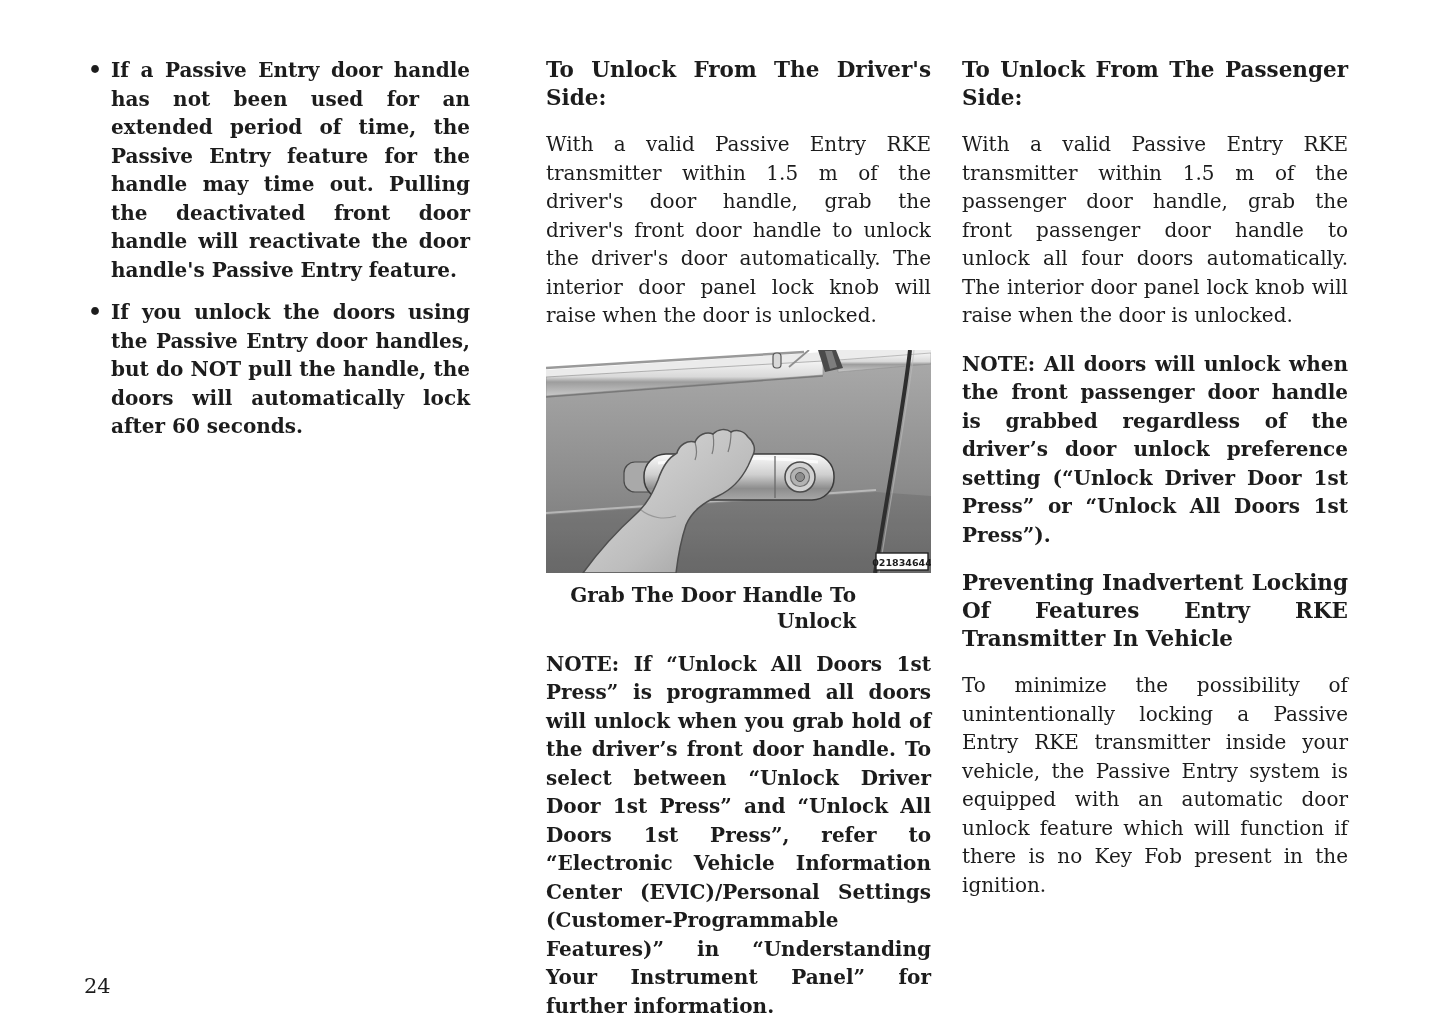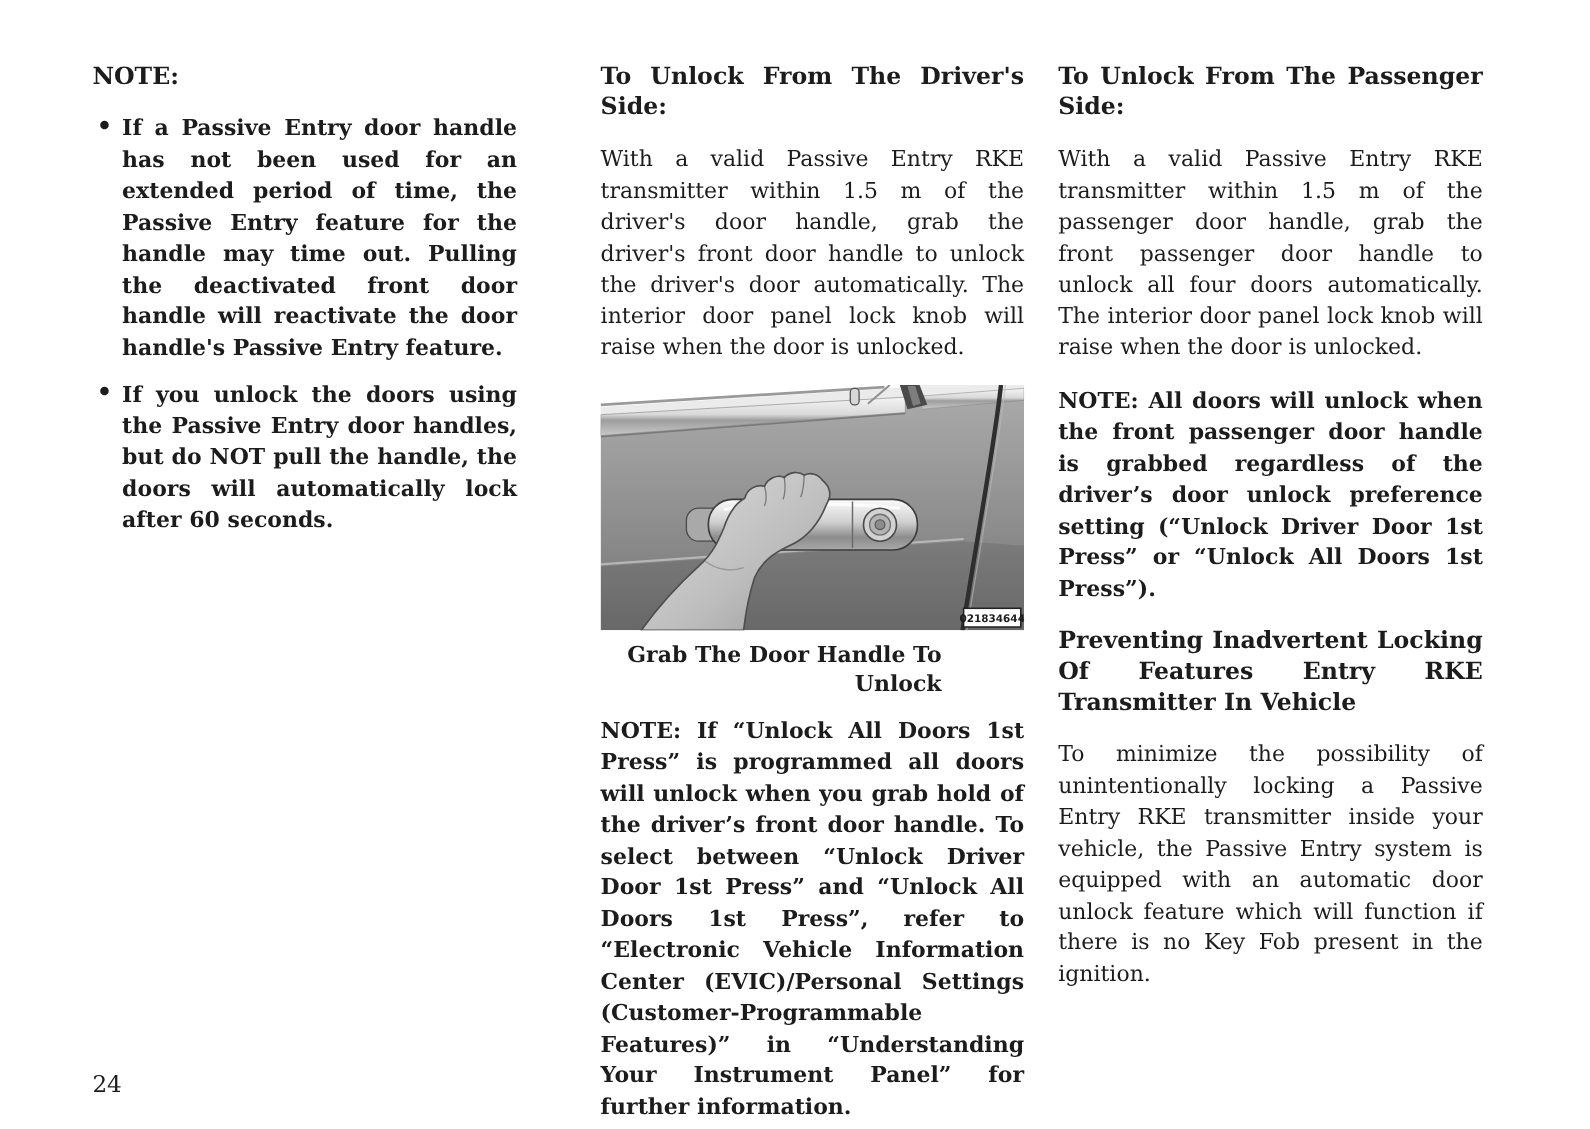--- a/index.html
+++ b/index.html
@@ -93,21 +93,20 @@
     font-family: "DejaVu Sans", "Liberation Sans", sans-serif;
     font-weight: bold;
   }
 </style>
 </head>
 <body>
 
 <div>
 
   <div class="col col-1">
-    <h2 class="heading">NOTE:</h2>
     <ul class="note-list">
       <li>If a Passive Entry door handle has not been used for an extended period of time, the Passive Entry feature for the handle may time out. Pulling the deactivated front door handle will reactivate the door handle's Passive Entry feature.</li>
       <li>If you unlock the doors using the Passive Entry door handles, but do NOT pull the handle, the doors will automatically lock after 60 seconds.</li>
     </ul>
   </div>
 
   <div class="col col-2">
     <h2 class="heading">To Unlock From The Driver's Side:</h2>
     <p class="body-para">With a valid Passive Entry RKE transmitter within 1.5 m of the driver's door handle, grab the driver's front door handle to unlock the driver's door automatically. The interior door panel lock knob will raise when the door is unlocked.</p>
 

